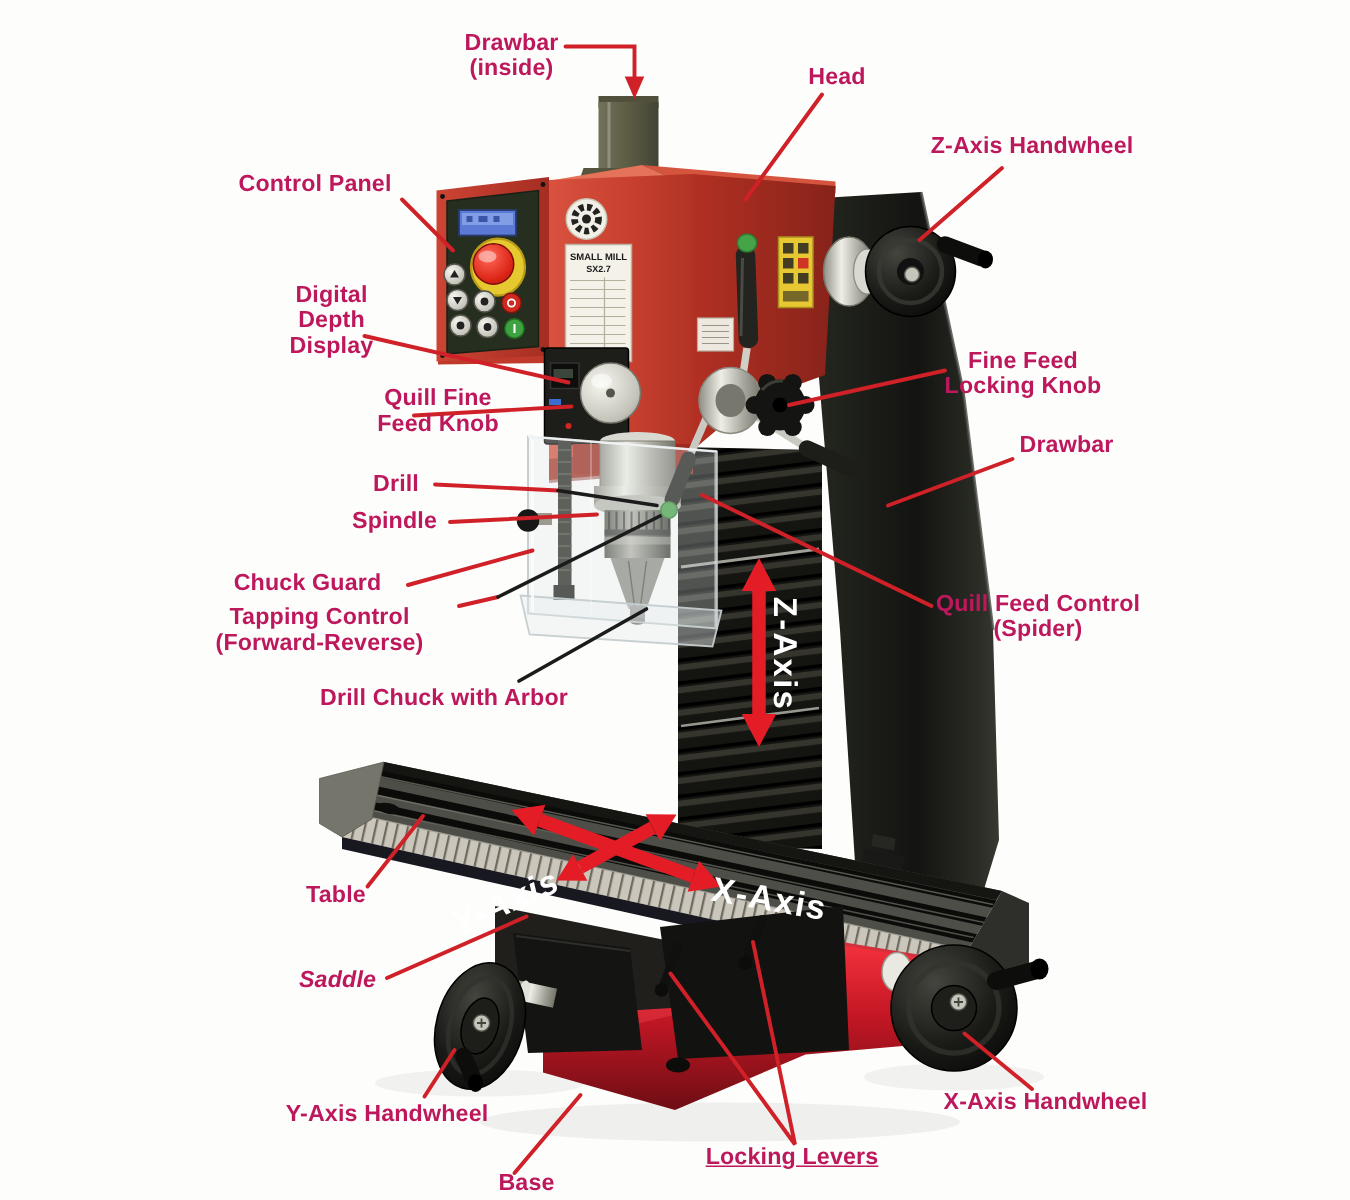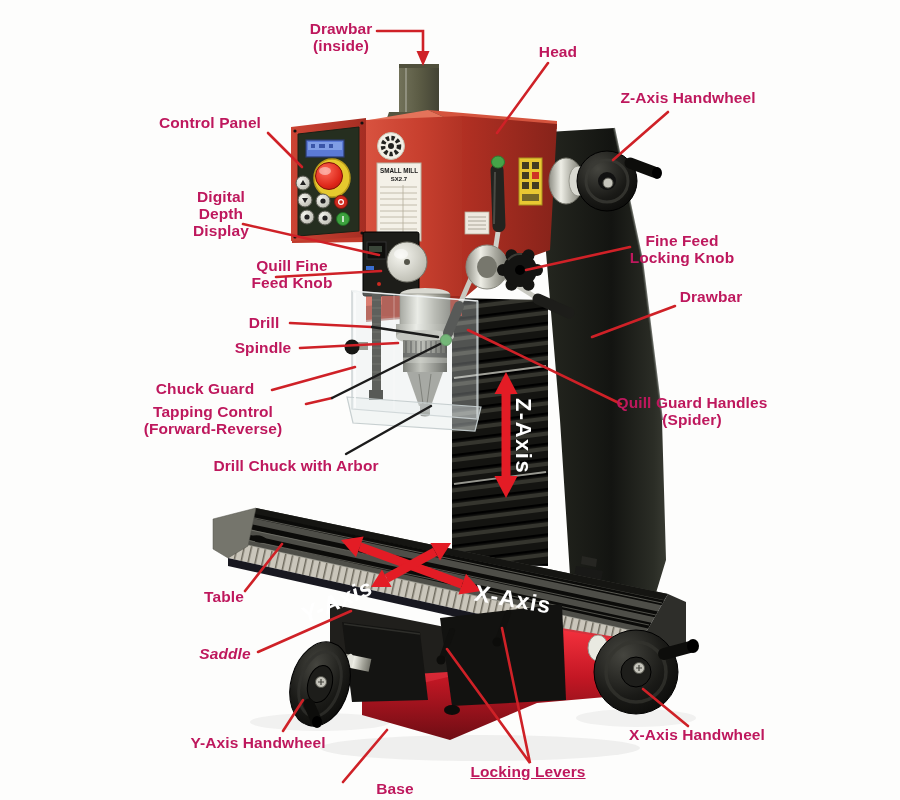--- a/index.html
+++ b/index.html
@@ -32,21 +32,21 @@
   #lb-column{left:711px;top:288px;}
   #lb-quill{left:264px;top:314px;}
   #lb-spindle{left:263px;top:339px;}
   #lb-chuck-guard{left:205px;top:380px;}
   #lb-tapping{left:213px;top:403px;}
   #lb-drill-chuck{left:296px;top:457px;}
   #lb-spider{left:692px;top:394px;}
   #lb-table{left:224px;top:588px;}
   #lb-saddle{left:225px;top:645px;font-style:italic;}
   #lb-y-handwheel{left:258px;top:734px;}
-  #lb-base{left:351px;top:780px;margin-left:44px;}
+  #lb-base{left:351px;top:780px;}
   #lb-locking-levers{left:528px;top:763px;text-decoration:underline;}
   #lb-x-handwheel{left:697px;top:726px;}
   .svgtext{font-family:"Liberation Sans", sans-serif;font-weight:bold;}
 </style>
 </head>
 <body>
 
 <div class="stage">
 
 <svg width="900" height="800" viewBox="0 0 900 800">
@@ -424,21 +424,21 @@
 Feed Knob</div>
 <div class="lbl" id="lb-fine-feed-lock">Fine Feed
 Locking Knob</div>
 <div class="lbl" id="lb-column">Drawbar</div>
 <div class="lbl" id="lb-quill">Drill</div>
 <div class="lbl" id="lb-spindle">Spindle</div>
 <div class="lbl" id="lb-chuck-guard">Chuck Guard</div>
 <div class="lbl" id="lb-tapping">Tapping Control
 (Forward-Reverse)</div>
 <div class="lbl" id="lb-drill-chuck">Drill Chuck with Arbor</div>
-<div class="lbl" id="lb-spider">Quill Guard Handles
+<div class="lbl" id="lb-spider">Quill Feed Control
 (Spider)</div>
 <div class="lbl" id="lb-table">Table</div>
 <div class="lbl" id="lb-saddle">Saddle</div>
 <div class="lbl" id="lb-y-handwheel">Y-Axis Handwheel</div>
 <div class="lbl" id="lb-base">Base</div>
 <div class="lbl" id="lb-locking-levers">Locking Levers</div>
 <div class="lbl" id="lb-x-handwheel">X-Axis Handwheel</div>
 
 </div>
 

